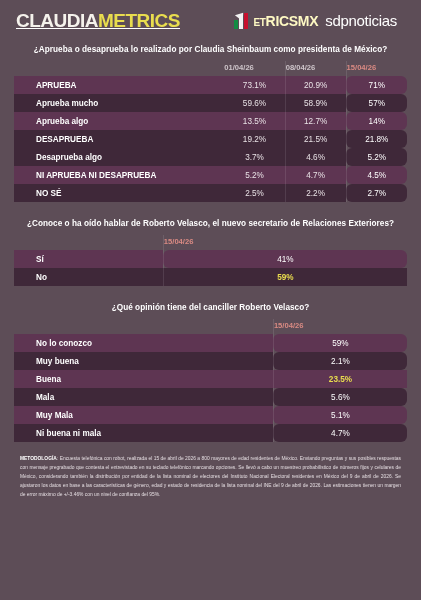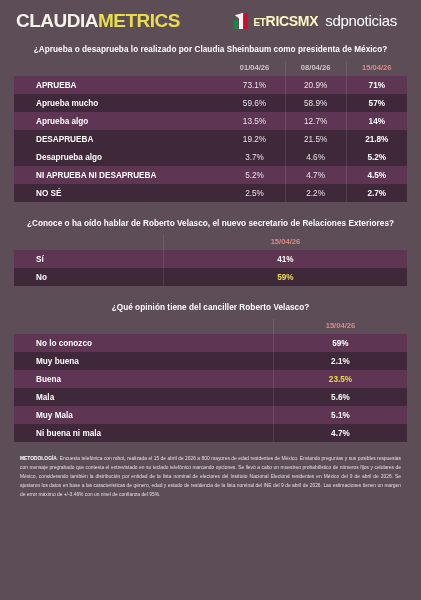--- a/index.html
+++ b/index.html
@@ -20,20 +20,21 @@
     display: flex;
     align-items: center;
     padding: 11px 16px 6px 16px;
   }
   .brand {
     font-size: 19px;
     font-weight: bold;
     letter-spacing: -0.5px;
     line-height: 1;
     white-space: nowrap;
+    text-decoration: underline;
   }
   .brand .b1 { color: #f5f2ec; }
   .brand .b2 { color: #e9dd4e; }
 
   .right-logos {
     margin-left: auto;
     display: flex;
     align-items: center;
     gap: 7px;
     padding-right: 8px;
@@ -92,21 +93,21 @@
   .tbl-wrap { padding: 0 14px; }
   table {
     width: 100%;
     border-collapse: collapse;
     table-layout: fixed;
   }
   thead th {
     font-size: 7.6px;
     font-weight: bold;
     color: #cdc4c9;
-    text-align: center;
+    text-align: left;
     padding: 2px 0 4px 0;
     background: transparent;
   }
   thead th.hi { color: #d98a83; }
   thead th.lbl { background: transparent; }
 
   tbody td {
     font-size: 8.2px;
     padding: 4px 0;
     height: 18px;
@@ -117,22 +118,23 @@
     padding-left: 22px;
     font-weight: bold;
     color: #ffffff;
     margin-top: 23px;
   }
   tbody td.val {
     text-align: center;
     color: #e9e2e6;
   }
   tbody td.val.last {
-    font-weight: bold;
-    color: #ffffff;
+    font-weight: normal;
+    color: #ffffff;
+    border-radius: 6px;
   }
   tbody td.val.yellow {
     font-weight: bold;
     color: #e9dd4e;
   }
   tbody tr.odd td { background: #5e3552; }
   tbody tr.even td { background: #3f2839; }
 
   
   tbody td.sep, thead th.sep { border-left: 1px solid rgba(255,255,255,0.10); }

